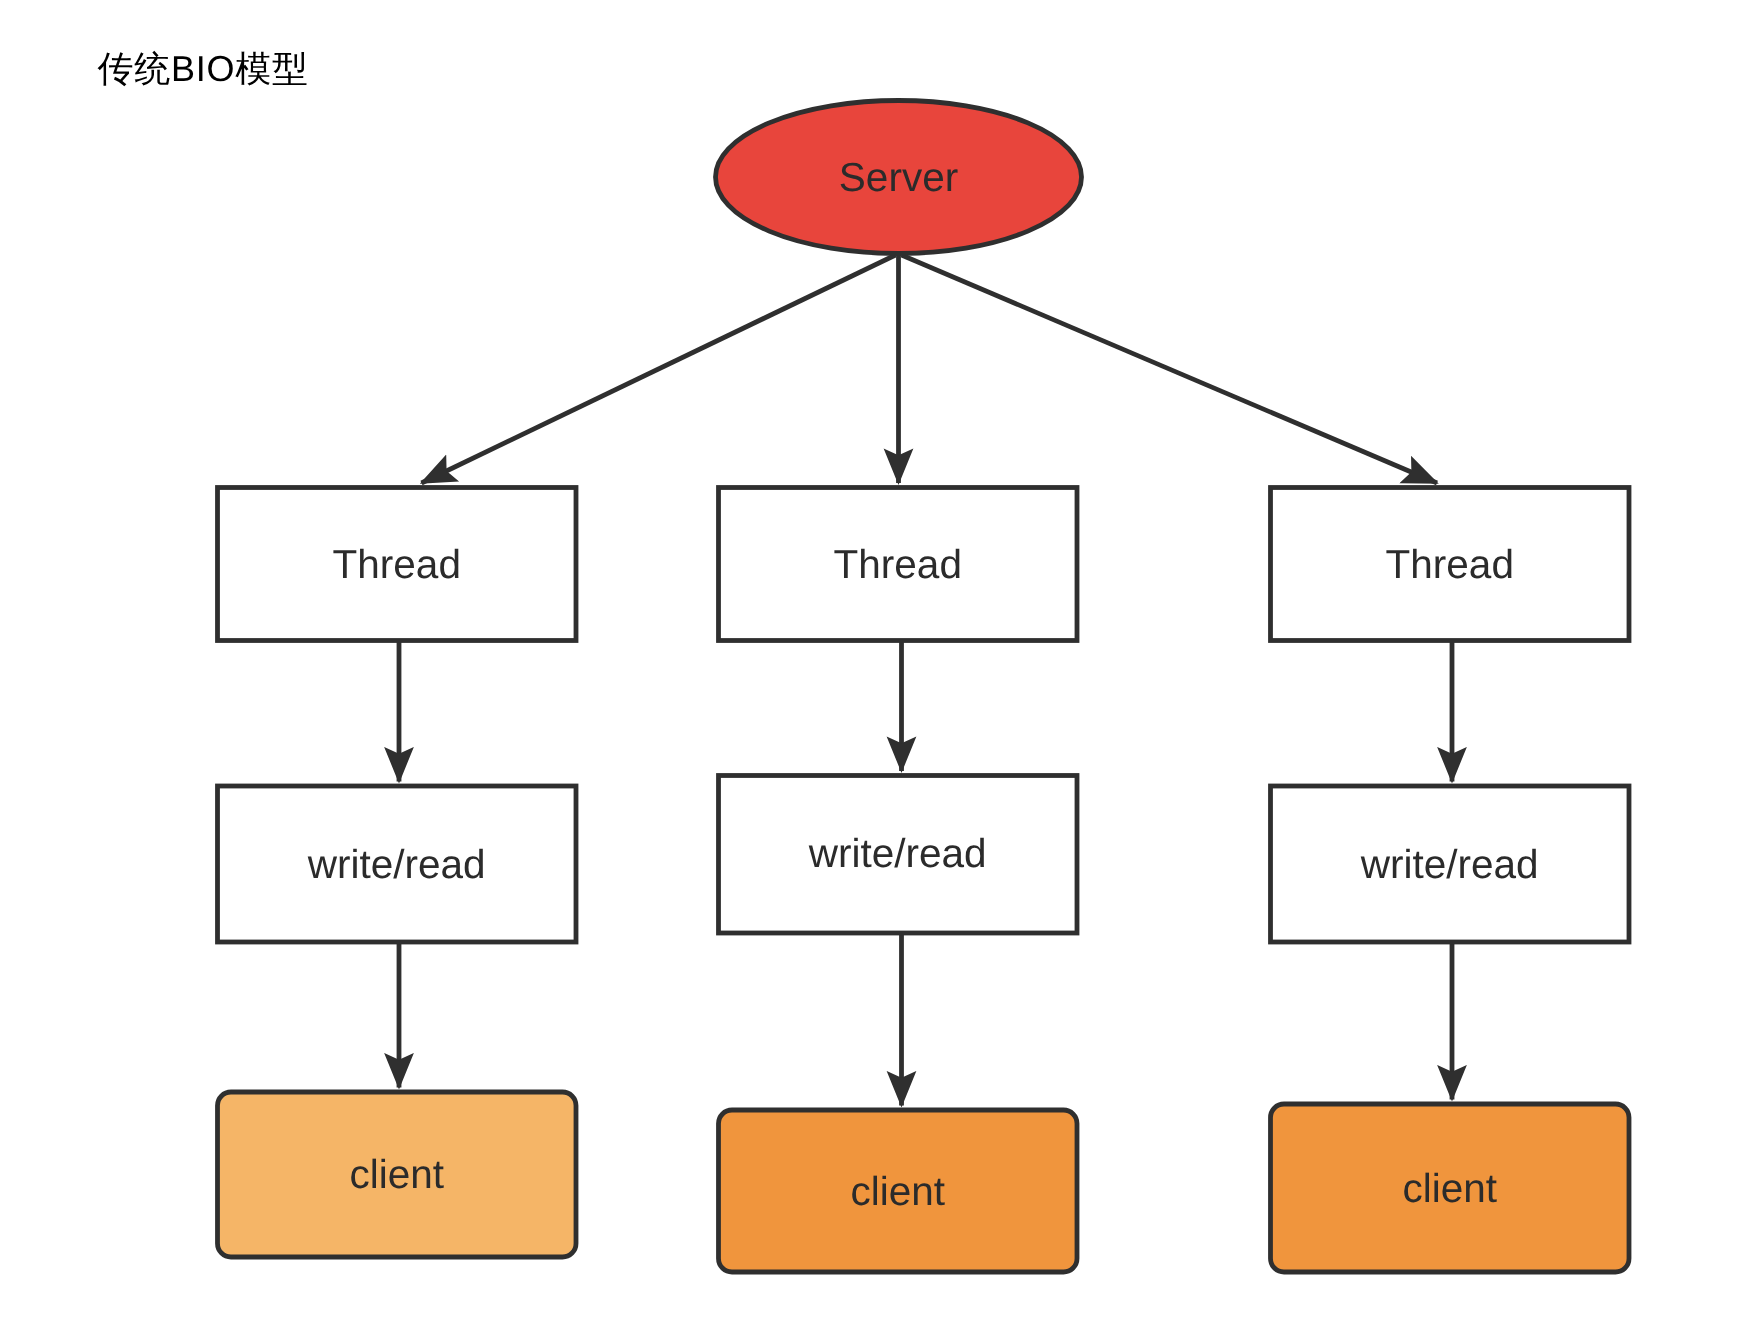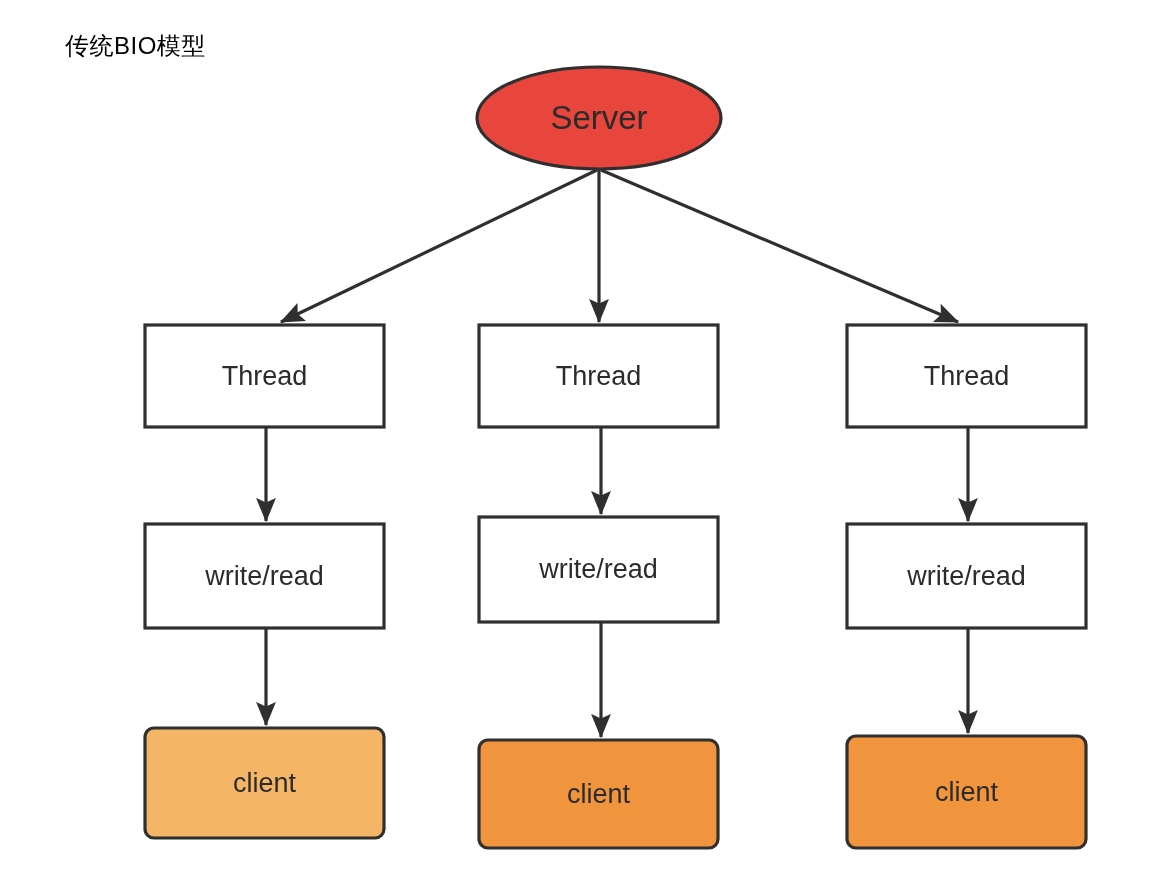--- a/index.html
+++ b/index.html
@@ -79,21 +79,21 @@
         <rect x="479" y="325" width="239" height="102" rx="0" ry="0" fill="#ffffff" stroke="#2f2f2f" stroke-width="3.2"></rect>
         <rect x="479" y="517" width="239" height="105" rx="0" ry="0" fill="#ffffff" stroke="#2f2f2f" stroke-width="3.2"></rect>
         <rect x="479" y="740" width="239" height="108" rx="9" ry="9" fill="#f0953d" stroke="#2f2f2f" stroke-width="3.2"></rect>
         <rect x="847" y="325" width="239" height="102" rx="0" ry="0" fill="#ffffff" stroke="#2f2f2f" stroke-width="3.2"></rect>
         <rect x="847" y="524" width="239" height="104" rx="0" ry="0" fill="#ffffff" stroke="#2f2f2f" stroke-width="3.2"></rect>
         <rect x="847" y="736" width="239" height="112" rx="9" ry="9" fill="#f0953d" stroke="#2f2f2f" stroke-width="3.2"></rect>
       </g>
   </svg>
 
   <div id="labels-layer">
-      <div class="node-label" style="left: 477px; top: 67px; width: 244px; height: 102px; font-size: 33px;">Server</div>
+      <div class="node-label" style="left: 477px; top: 67px; width: 244px; height: 102px; font-size: 27px;">Server</div>
       <div class="node-label" style="left: 145px; top: 325px; width: 239px; height: 102px; font-size: 27px;">Thread</div>
       <div class="node-label" style="left: 145px; top: 524px; width: 239px; height: 104px; font-size: 27px;">write/read</div>
       <div class="node-label" style="left: 145px; top: 728px; width: 239px; height: 110px; font-size: 27px;">client</div>
       <div class="node-label" style="left: 479px; top: 325px; width: 239px; height: 102px; font-size: 27px;">Thread</div>
       <div class="node-label" style="left: 479px; top: 517px; width: 239px; height: 105px; font-size: 27px;">write/read</div>
       <div class="node-label" style="left: 479px; top: 740px; width: 239px; height: 108px; font-size: 27px;">client</div>
       <div class="node-label" style="left: 847px; top: 325px; width: 239px; height: 102px; font-size: 27px;">Thread</div>
       <div class="node-label" style="left: 847px; top: 524px; width: 239px; height: 104px; font-size: 27px;">write/read</div>
       <div class="node-label" style="left: 847px; top: 736px; width: 239px; height: 112px; font-size: 27px;">client</div>
     </div>

